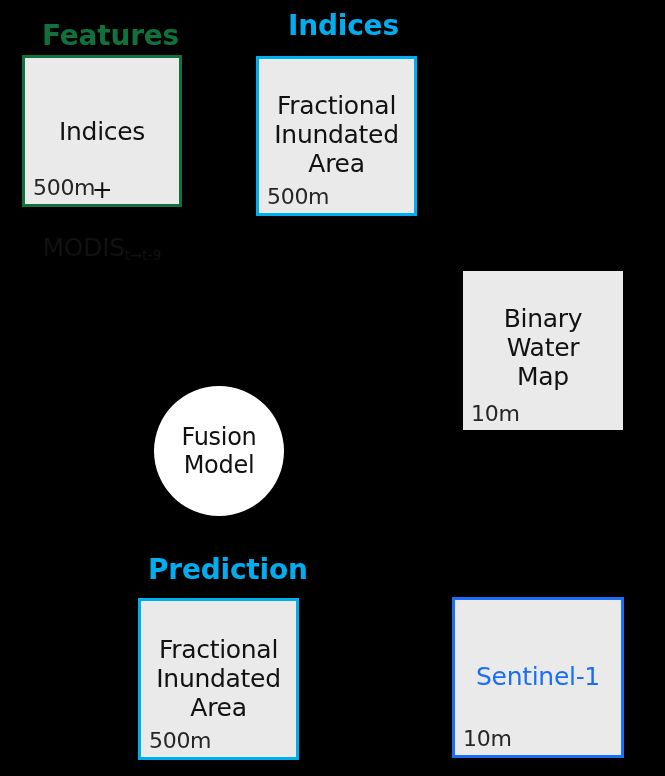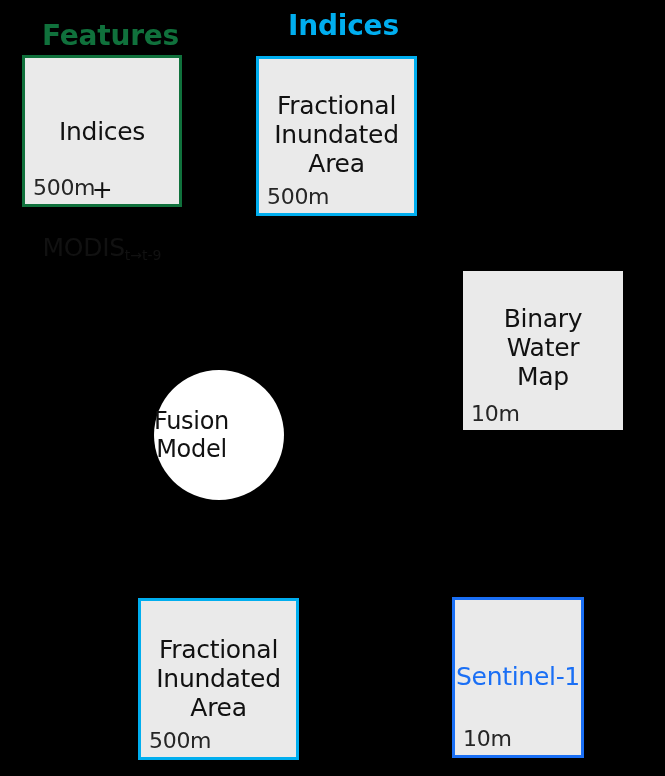--- a/index.html
+++ b/index.html
@@ -61,27 +61,28 @@
   .sub {
     font-size: 0.56em;
     vertical-align: -0.28em;
     letter-spacing: 0;
   }
 
   
   #fusion-model {
     position: absolute;
     left: 154px;
-    top: 370px;
+    top: 386px;
     width: 130px;
     height: 130px;
     border-radius: 50%;
     background: #FFFFFF;
     display: flex;
     align-items: center;
+    justify-content: center;
   }
   #fusion-model .fm-text {
     color: #111111;
     font-size: 24px;
     line-height: 28px;
     text-align: center;
     white-space: pre-line;
     letter-spacing: -0.3px;
   }
 
@@ -109,21 +110,21 @@
   }
   #box-binary-water .box-title { top: 33px; }
 
   #box-prediction {
     left: 138px; top: 598px; width: 161px; height: 162px;
     border-width: 3px;
   }
   #box-prediction .box-title { top: 34px; }
 
   #box-sentinel {
-    left: 452px; top: 597px; width: 132px; height: 161px;
+    left: 452px; top: 597px; width: 172px; height: 161px;
     border-width: 3px;
   }
   #box-sentinel .box-title { top: 62px; }
 </style>
 </head>
 <body>
 
 <div id="canvas">
 
   <div class="section-label" id="label-features" style="color: rgb(16, 113, 60);">Features</div>
@@ -151,20 +152,21 @@
 Water
 Map</div>
     <div class="box-res">10m</div>
   </div>
 
   <div id="fusion-model">
     <div class="fm-text">Fusion
 Model</div>
   </div>
 
+  <div class="section-label" id="label-prediction" style="color: rgb(0, 174, 239);">Prediction</div>
 
   <div class="box bordered" id="box-prediction" style="border-color: rgb(0, 174, 239);">
     <div class="box-title">Fractional
 Inundated
 Area</div>
     <div class="box-res">500m</div>
   </div>
 
   <div class="box bordered" id="box-sentinel" style="border-color: rgb(26, 111, 245);">
     <div class="box-title" id="sentinel-title" style="color: rgb(26, 111, 245);">Sentinel-1</div>

